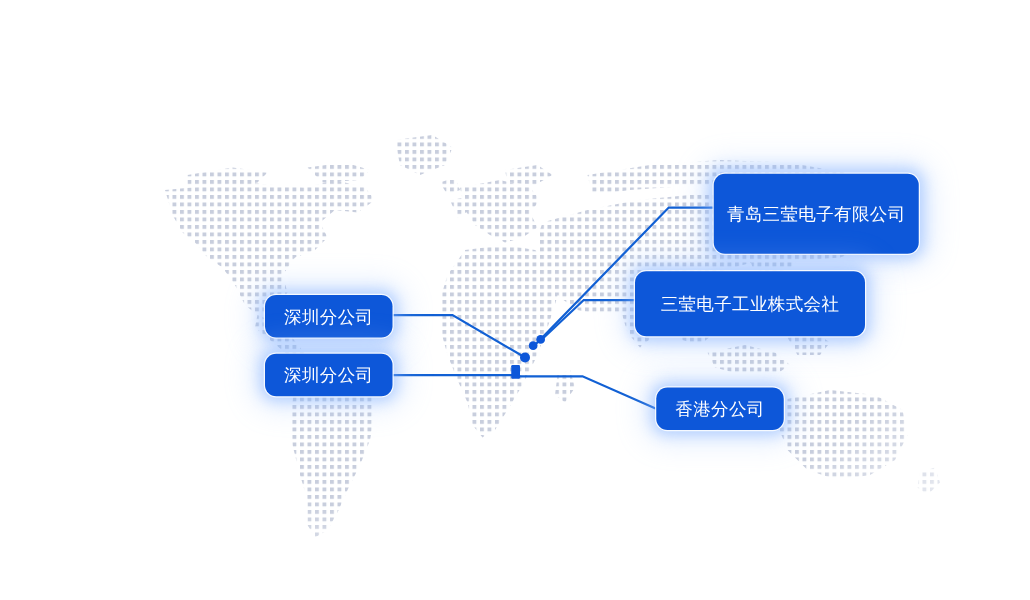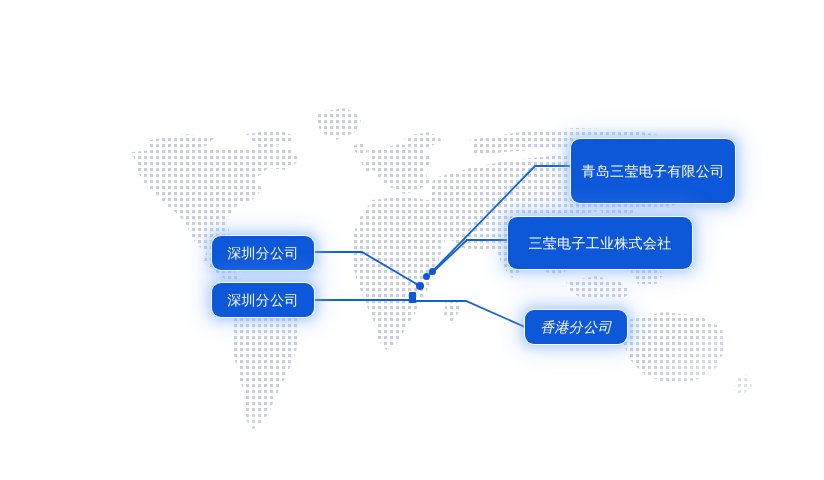--- a/index.html
+++ b/index.html
@@ -76,21 +76,20 @@
   }
   .box-shenzhen {
     left: 212px; top: 283px;
     width: 102px; height: 34px;
     font-size: 14px;
   }
   .box-hongkong {
     left: 525px; top: 310px;
     width: 102px; height: 34px;
     font-size: 14px;
-    font-style: italic;
   }
 
   
   .marker {
     position: absolute;
     background: #0d57d9;
     border-radius: 50%;
   }
   .marker-square {
     border-radius: 1px;

